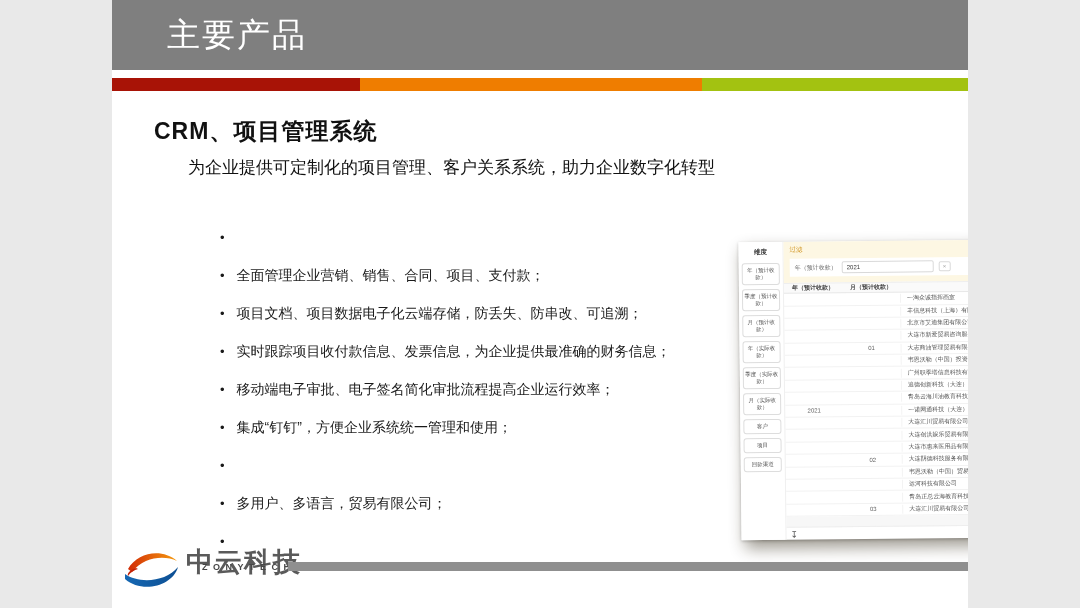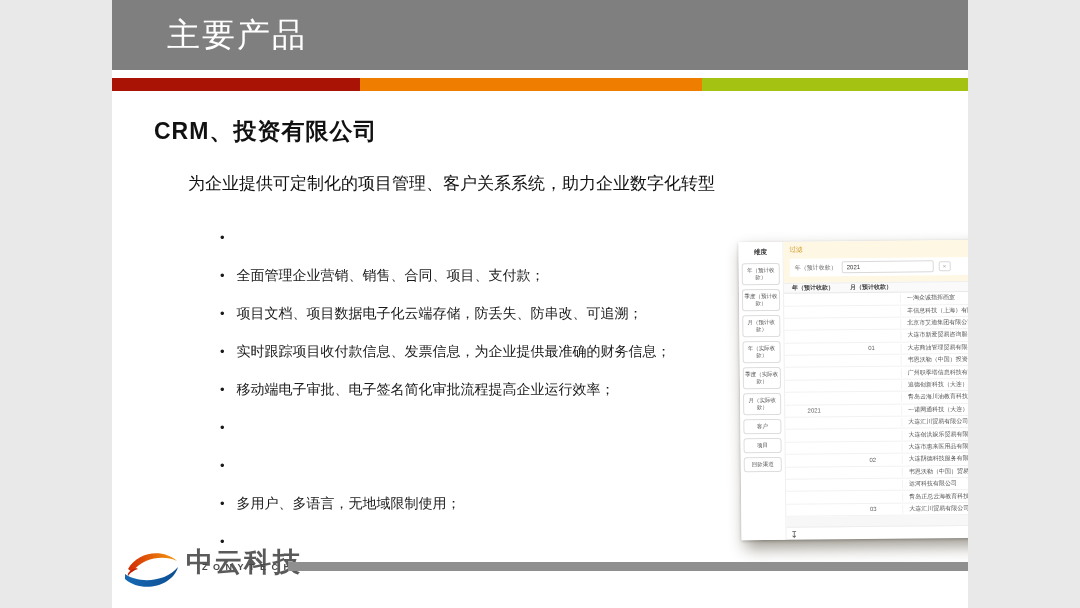--- a/index.html
+++ b/index.html
@@ -11,21 +11,21 @@
   .corner-mark { position:absolute; left:0; top:5; width:11px; height:11px; background:#a81306; }
   .titlebar { position:absolute; left:0; top:8; width:1066px; height:70px; background:#7f7f7f; display:flex; align-items:center; }
   .titlebar span { color:#fff; font-size:33px; letter-spacing:2px; margin-left:55px; }
   .stripe { position:absolute; left:0; top:78px; height:13px; display:flex; }
   .seg-red   { width:248px; height:13px; background:#a81306; }
   .seg-orange{ width:342px; height:13px; background:#ef7d00; }
   .seg-green { width:476px; height:13px; background:#a3c211; }
 
   
   .heading { position:absolute; left:42px; top:116px; font-size:23px; font-weight:600; color:#111; letter-spacing:1px; }
-  .subheading { position:absolute; left:76px; top:172px; font-size:17px; color:#111; }
+  .subheading { position:absolute; left:76px; top:156px; font-size:17px; color:#111; }
   .bullets { position:absolute; left:108px; top:228px; width:560px; list-style:none; }
   .bullets li { display:flex; gap:12px; margin-bottom:19px; font-size:14px; line-height:19px; color:#1a1a1a; }
   .bullets .dot { font-size:13px; color:#1a1a1a; }
 
   
   .shot { position:absolute; left:628px; top:240px; width:447px; height:298px; background:#fff;
           transform:rotate(-0.6deg); box-shadow:4px 8px 16px rgba(40,30,10,.45), 0 1px 3px rgba(0,0,0,.25);
           display:flex; font-size:6px; }
   .app-sidebar { width:44px; padding:4px 3px; background:#fff; }
   .app-sidebar .sb-title { font-size:6.5px; font-weight:bold; color:#333; text-align:center; margin:2px 0 6px; }
@@ -67,21 +67,21 @@
   <div class="corner-mark"></div>
   <div class="titlebar">
     <span>主要产品</span>
   </div>
   <div class="stripe">
     <div class="seg-red"></div>
     <div class="seg-orange"></div>
     <div class="seg-green"></div>
   </div>
 
-  <h1 class="heading">CRM、投资有限公司</h1>
+  <h1 class="heading">CRM、项目管理系统</h1>
   <p class="subheading">为企业提供可定制化的项目管理、客户关系系统，助力企业数字化转型</p>
 
   <ul class="bullets">
 
       <li>
         <span class="dot">•</span>
       </li>
 
       <li>
         <span class="dot">•</span>
@@ -98,29 +98,30 @@
         <span>实时跟踪项目收付款信息、发票信息，为企业提供最准确的财务信息；</span>
       </li>
 
       <li>
         <span class="dot">•</span>
         <span>移动端电子审批、电子签名简化审批流程提高企业运行效率；</span>
       </li>
 
       <li>
         <span class="dot">•</span>
-      </li>
-
-      <li>
-        <span class="dot">•</span>
-      </li>
-
-      <li>
-        <span class="dot">•</span>
-        <span>多用户、多语言，无地域限制使用；</span>
+        <span>集成“钉钉”，方便企业系统统一管理和使用；</span>
+      </li>
+
+      <li>
+        <span class="dot">•</span>
+      </li>
+
+      <li>
+        <span class="dot">•</span>
+        <span>多用户、多语言，贸易有限公司；</span>
       </li>
 
       <li>
         <span class="dot">•</span>
       </li>
     </ul>
 
   <div class="shot">
     <div class="app-sidebar">
       <div class="sb-title">维度</div>

